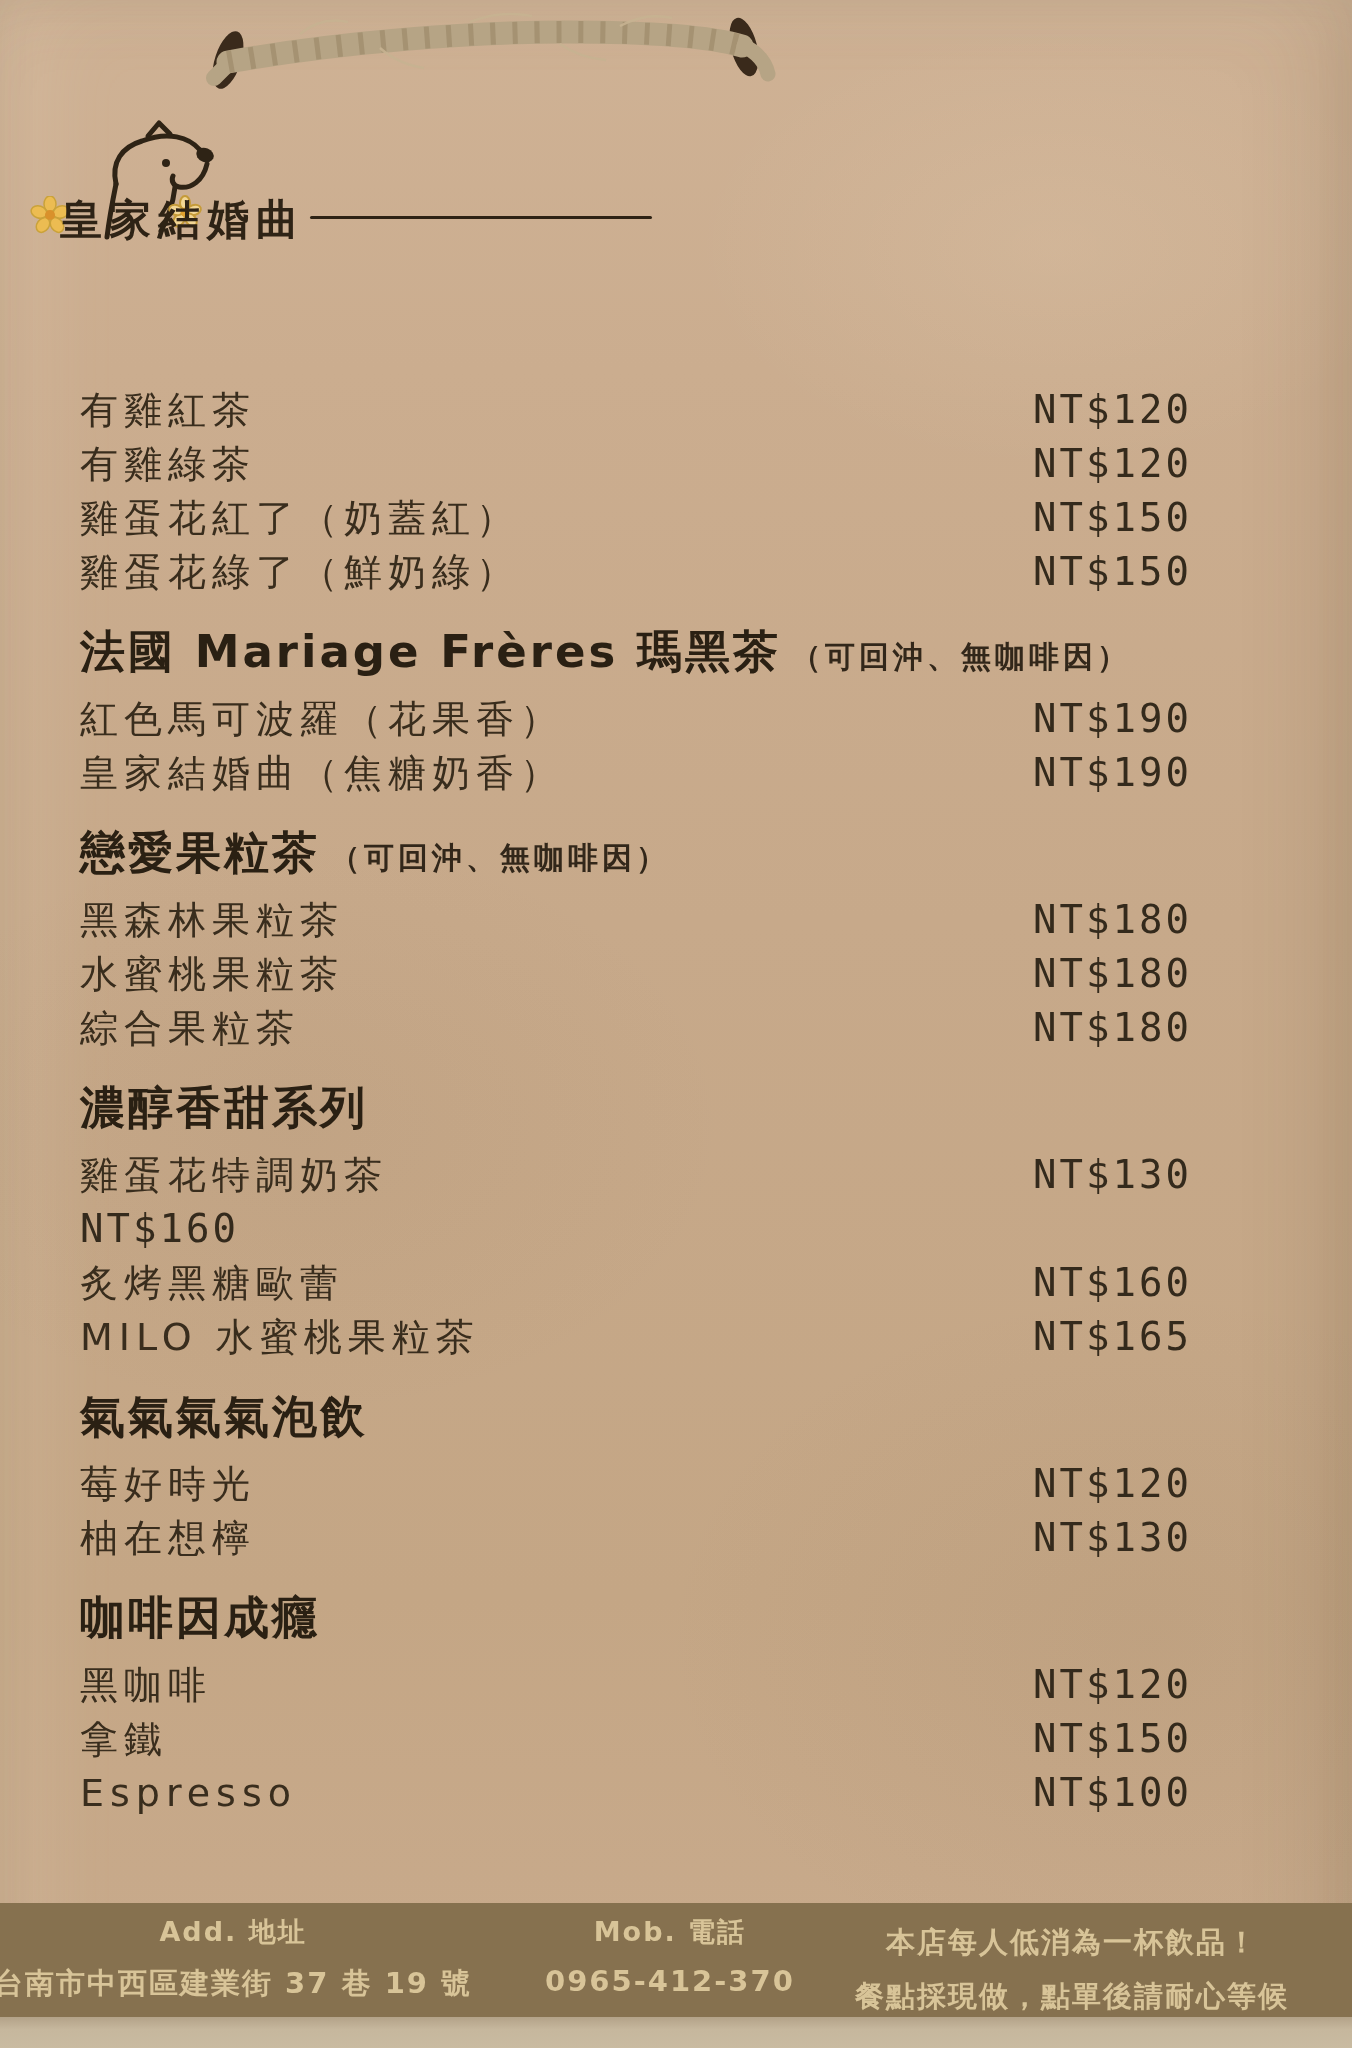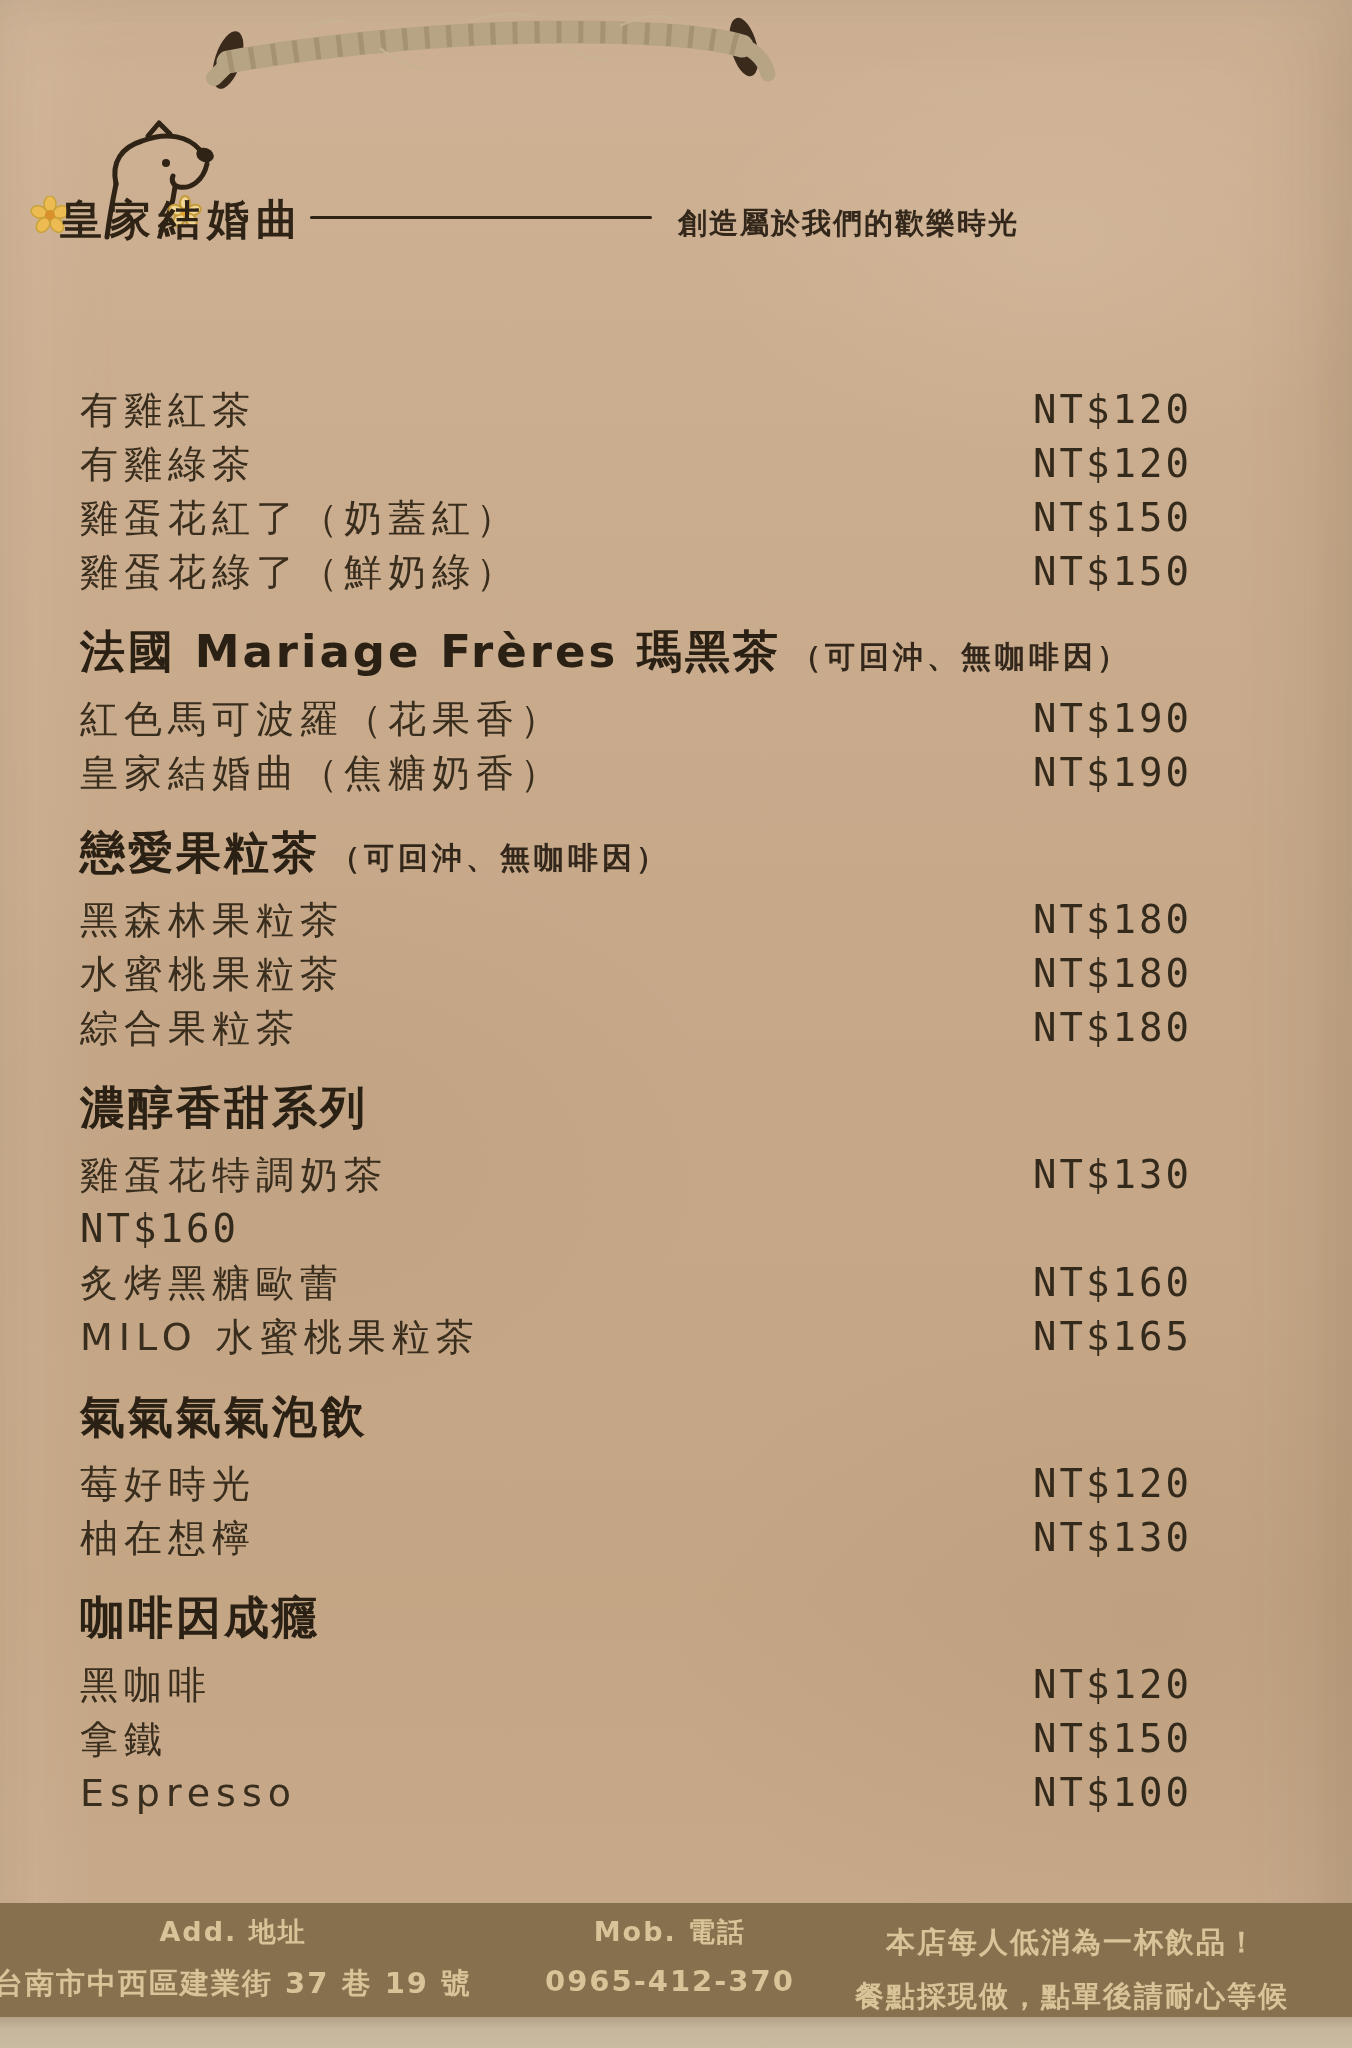--- a/index.html
+++ b/index.html
@@ -121,21 +121,20 @@
           <ellipse cx="8" cy="22" rx="5" ry="7" transform="rotate(216 8 22)"></ellipse>
           <ellipse cx="5" cy="12" rx="5" ry="7" transform="rotate(288 5 12)"></ellipse>
         </g>
         <circle cx="14" cy="14" r="4.5" fill="#e0a12e"></circle>
       </g>
     </svg>
     <div class="logo-text">皇家結婚曲</div>
   </div>
 
   <div class="header-rule"></div>
-  <div class="slogan">創造屬於我們的歡樂時光</div>
 
   <div class="menu">
   <div class="section">
     <div>
   <div class="item">
     <span>有雞紅茶</span>
     <span class="price">NT$120</span>
   </div>
 
   <div class="item">

